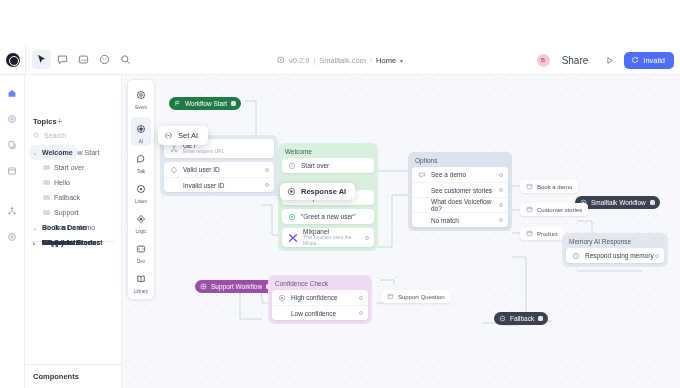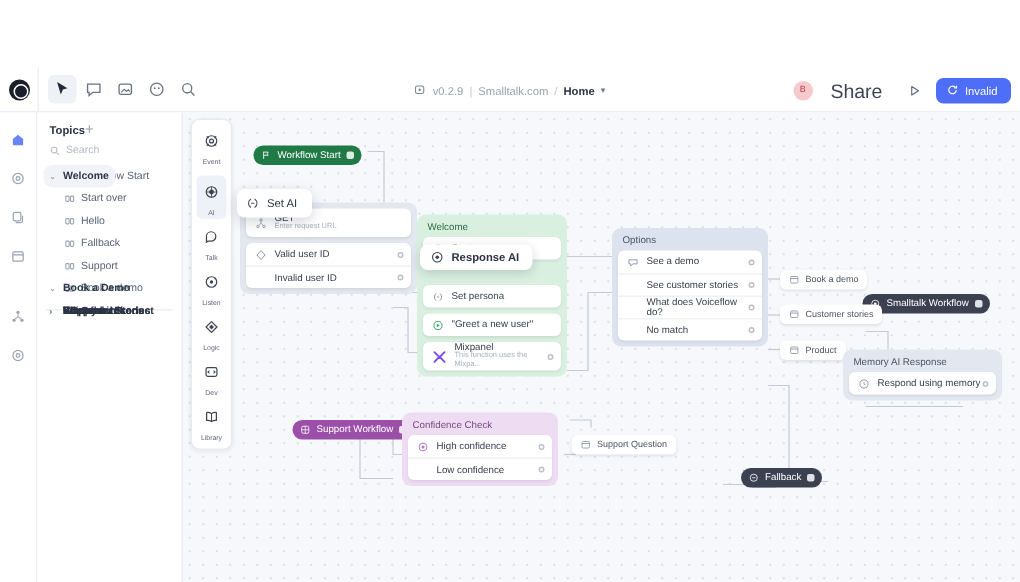--- a/index.html
+++ b/index.html
@@ -40,34 +40,34 @@
 
   .breadcrumb {
     position: absolute; left: 0; right: 0; top: 0; height: 30px;
     display: flex; align-items: center; justify-content: center;
     gap: 4px; font-size: 7.5px; color: #9aa1ae; pointer-events: none;
   }
   .breadcrumb .bc-icon { color: #7b8698; display:flex; }
   .breadcrumb .bc-icon svg { width: 8px; height: 8px; }
   .breadcrumb .bc-domain { color: #9aa1ae; }
   .breadcrumb .bc-sep { color: #c4cad4; }
-  .breadcrumb .bc-current { color: #2b3445; font-weight: bold; }
+  .breadcrumb .bc-current { color: #2b3445; font-weight: normal; }
   .breadcrumb .bc-caret { color: #707a8a; font-size: 6px; }
 
   .header-right {
     position: absolute; right: 6px; top: 0; height: 30px;
     display: flex; align-items: center; gap: 6px;
   }
   .avatar {
     width: 13px; height: 13px; border-radius: 50%;
     background: #f6c9cd; color: #b03a4b;
     font-size: 6px; display:flex; align-items:center; justify-content:center;
   }
   .share-btn {
-    font-size: 13px; color: #3c4454; padding: 3px 6px; border-radius: 4px;
+    font-size: 10px; color: #3c4454; padding: 3px 6px; border-radius: 4px;
   }
   .run-btn {
     width: 18px; height: 16px; border-radius: 4px; color: #5a6475;
     display:flex; align-items:center; justify-content:center;
   }
   .run-btn svg { width: 9px; height: 9px; }
   .publish-btn {
     background: #4f6ef7; color: #fff; font-size: 7.5px;
     border-radius: 5px; padding: 4px 9px 4px 7px;
     display: flex; align-items: center; gap: 4px;
@@ -87,20 +87,21 @@
   .rail-spacer { height: 3px; width: 11px; }
 
   
   .sidebar {
     position: absolute; left: 25px; top: 75px; width: 97px; bottom: 0;
     background: #fff; border-right: 1px solid #eceef3;
   }
   .sb-head {
     display:flex; align-items:center; justify-content: flex-start;
     padding: 7px 8px 4px 8px;
+    margin-top: 35px;
   }
   .sb-title { font-size: 7.5px; font-weight: bold; color: #2b3445; }
   .sb-plus { font-size: 10px; color: #9aa3b2; line-height: 8px; }
   .sb-search {
     display:flex; align-items:center; gap:4px; padding: 2px 8px 6px 8px;
     font-size: 7px; color: #b3b9c4;
   }
   .sb-search svg { width: 7px; height: 7px; color:#b3b9c4; }
   .sb-list { padding: 0 4px; }
   .sb-row {
@@ -441,20 +442,23 @@
         <div class="sb-row group">
           <span class="caret">›</span>
           <span>Flappy bird</span>
         </div>
         <div class="sb-row group">
           <span class="caret">›</span>
           <span>Forward</span>
         </div>
       </div>
     <div class="sb-divider"></div>
+    <div class="sb-components">
+      <span>Components</span>
+    </div>
   </div>
 
   <div class="canvas">
 
     <svg class="edges" viewBox="0 0 558 313" preserveAspectRatio="none">
       <path d="M123 26 H134 V60"></path>
       <path d="M140 112 H152 V120 H156"></path>
       <path d="M140 130 H150 V160 H160"></path>
       <path d="M152 112 H160"></path>
       <path d="M256 96 H286"></path>
@@ -652,21 +656,21 @@
           </span>
           <span class="row-stack">
             <span>Mixpanel</span>
             <span class="row-sub">This function uses the Mixpa...</span>
           </span>
           <span class="port"></span>
         </div>
       </div>
     </div>
 
-    <div class="chip" style="left:158px; top:88px;">
+    <div class="chip" style="left:158px; top:108px;">
       <svg viewBox="0 0 16 16">
           <circle cx="8" cy="8" r="5.6" fill="none" stroke="currentColor" stroke-width="1.3"></circle>
           <circle cx="8" cy="8" r="2.1" fill="currentColor"></circle>
         </svg>
       <span>Response AI</span>
     </div>
 
     <div class="group blue" style="left:286px; top:77px; width:104px;">
       <div class="group-title">Options</div>
       <div class="card">

